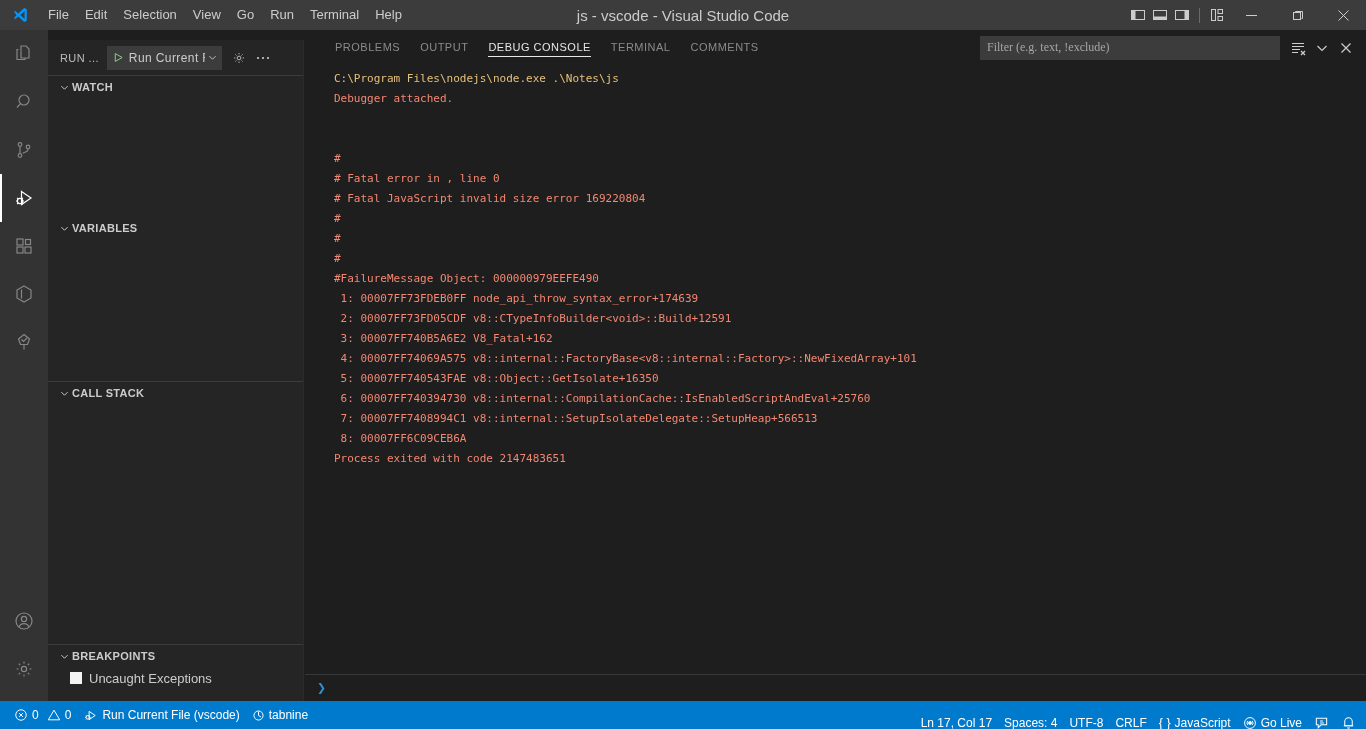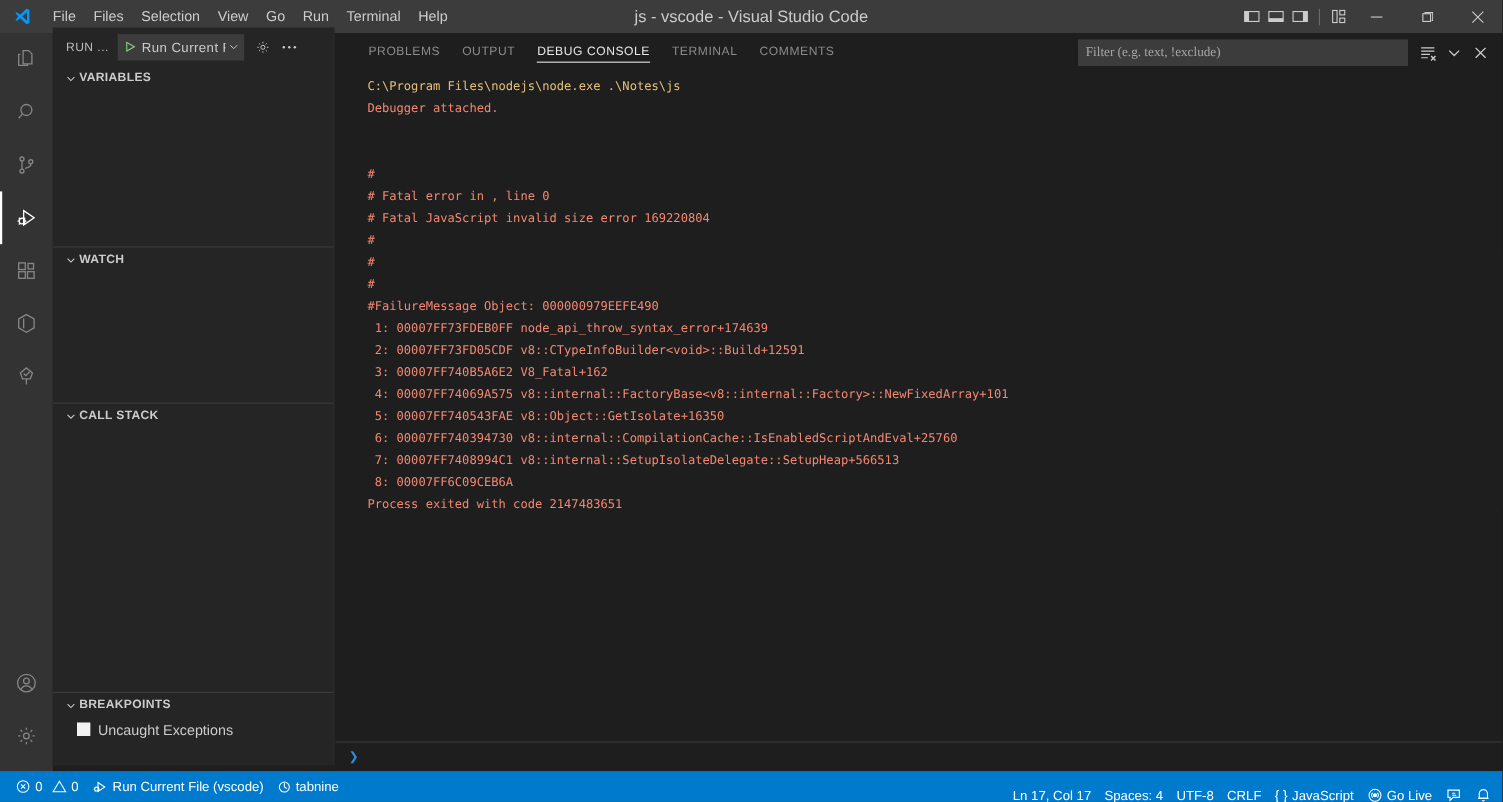--- a/index.html
+++ b/index.html
@@ -51,21 +51,21 @@
     position: relative; color: #868686;
   }
   .act-item.active { color: #ffffff; }
   .act-item.active::before {
     content: ""; position: absolute; left: 0; top: 0; width: 2px; height: 48px; background: #ffffff;
   }
   .act-spacer { flex: 1; }
 
   
   .sidebar {
-    position: absolute; left: 48px; top: 25px; width: 256px; height: 671px;
+    position: absolute; left: 48px; top: 40px; width: 256px; height: 671px;
     background: #252526; display: flex; flex-direction: column;
     border-right: 1px solid #2b2b2b;
   }
   .sidebar-header {
     height: 35px; display: flex; align-items: center; padding: 0 4px 0 12px;
     color: #bbbbbb; font-size: 11px; letter-spacing: .4px; flex-shrink: 0;
   }
   .sb-title { text-transform: uppercase; white-space: nowrap; overflow: hidden; }
   .launch-select {
     display: flex; align-items: center; background: #3c3c3c; height: 24px;
@@ -163,21 +163,21 @@
 <body>
 
 <div class="titlebar">
   <div class="vscode-logo">
     <svg width="18" height="18" viewBox="0 0 24 24">
         <path fill="#0098ff" d="M17.5 2.5 9.8 9.9 5.6 6.8 4 7.6l3.4 4.4L4 16.4l1.6.8 4.2-3.1 7.7 7.4L21 19.8V4.2l-3.5-1.7zm.6 4.2v10.6l-5.8-5.3 5.8-5.3z"></path>
       </svg>
   </div>
   <div class="menu">
     <div class="menu-item">File</div>
-    <div class="menu-item">Files</div>
+    <div class="menu-item">Edit</div>
     <div class="menu-item">Selection</div>
     <div class="menu-item">View</div>
     <div class="menu-item">Go</div>
     <div class="menu-item">Run</div>
     <div class="menu-item">Terminal</div>
     <div class="menu-item">Help</div>
   </div>
   <div class="title-center">js - vscode - Visual Studio Code</div>
   <div class="title-right">
     <div class="layout-btn">
@@ -314,40 +314,40 @@
     </div>
     <div class="hdr-icon">
       <svg width="16" height="16" viewBox="0 0 16 16" fill="currentColor">
           <circle cx="3" cy="8" r="1.1"></circle>
           <circle cx="8" cy="8" r="1.1"></circle>
           <circle cx="13" cy="8" r="1.1"></circle>
         </svg>
     </div>
   </div>
 
+  <div class="section" style="height:142px">
+    <div class="section-header">
+      <span class="twisty">
+        <svg width="11" height="11" viewBox="0 0 16 16" fill="none" stroke="currentColor" stroke-width="1.4">
+            <path d="M3.5 6 8 10.5 12.5 6"></path>
+          </svg>
+      </span>
+      <span>WATCH</span>
+    </div>
+    <div class="section-body"></div>
+  </div>
+
   <div class="section" style="height:164px;border-top:none">
     <div class="section-header">
       <span class="twisty">
         <svg width="11" height="11" viewBox="0 0 16 16" fill="none" stroke="currentColor" stroke-width="1.4">
             <path d="M3.5 6 8 10.5 12.5 6"></path>
           </svg>
       </span>
       <span>VARIABLES</span>
-    </div>
-    <div class="section-body"></div>
-  </div>
-
-  <div class="section" style="height:142px">
-    <div class="section-header">
-      <span class="twisty">
-        <svg width="11" height="11" viewBox="0 0 16 16" fill="none" stroke="currentColor" stroke-width="1.4">
-            <path d="M3.5 6 8 10.5 12.5 6"></path>
-          </svg>
-      </span>
-      <span>WATCH</span>
     </div>
     <div class="section-body"></div>
   </div>
 
   <div class="section" style="flex:1">
     <div class="section-header">
       <span class="twisty">
         <svg width="11" height="11" viewBox="0 0 16 16" fill="none" stroke="currentColor" stroke-width="1.4">
             <path d="M3.5 6 8 10.5 12.5 6"></path>
           </svg>

